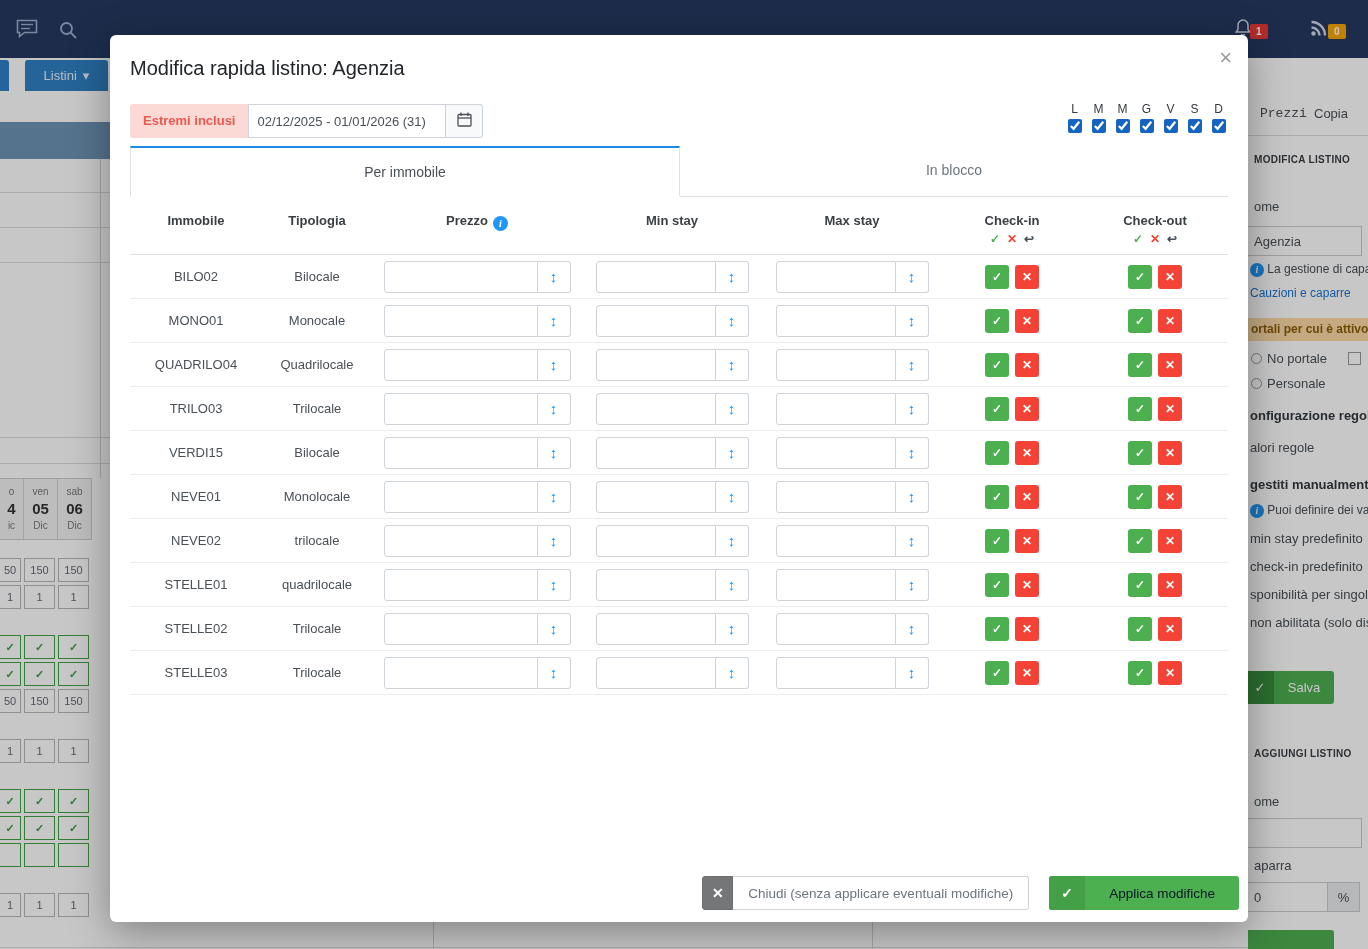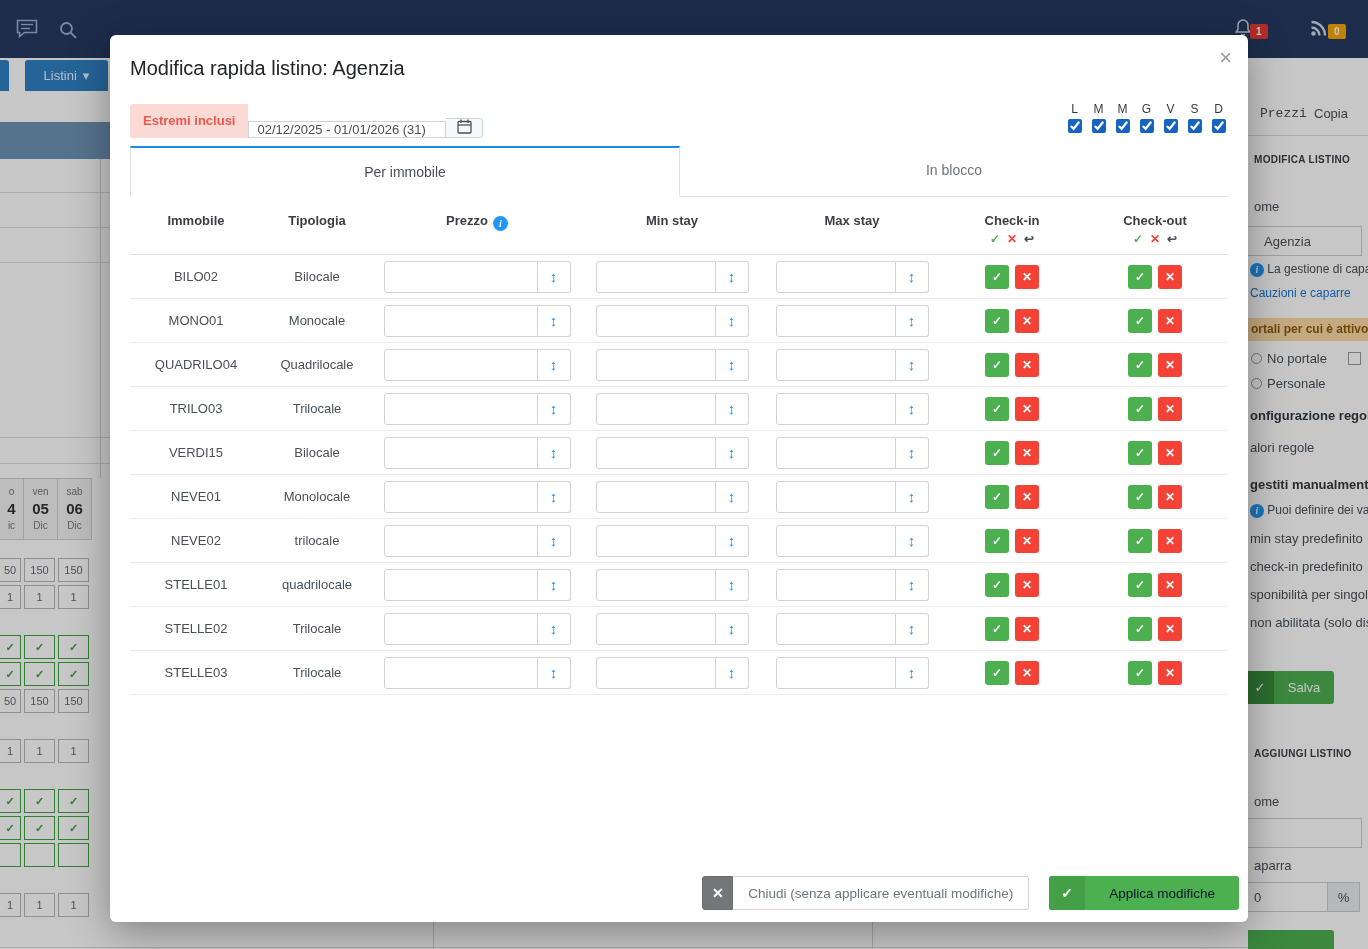--- a/index.html
+++ b/index.html
@@ -42,21 +42,21 @@
   .cal-cell.first{width:21px;border-left:none;}
   .k-check{border-color:#43a047;color:#43a047;font-weight:bold;}
   .k-green{border-color:#43a047;}
 
   
   .sidebar{position:absolute;left:1248px;top:58px;width:120px;height:891px;background:#fff;overflow:hidden;z-index:1;}
   .sb{position:absolute;white-space:nowrap;overflow:hidden;font-size:13px;color:#495057;}
   .sb-bold{font-weight:bold;color:#343a40;}
   .sb-title{font-size:10px;font-weight:bold;color:#3a3f44;letter-spacing:.3px;}
   .sb-input{position:absolute;left:0;width:114px;height:30px;border:1px solid #ccc;border-left:none;
-    font-size:13px;color:#495057;padding:0 16px;font-family:"Liberation Sans",sans-serif;}
+    font-size:13px;color:#495057;padding:0 6px;font-family:"Liberation Sans",sans-serif;}
   .sb-link{color:#1976d2;font-size:12px;}
   .sb-orange{left:0;width:120px;height:23px;line-height:23px;background:#fcd9a6;color:#8a5d0b;
     font-size:12px;font-weight:bold;padding-left:3px;}
   .info-dot{display:inline-block;width:14px;height:14px;border-radius:50%;background:#2196f3;color:#fff;
     font-size:10px;line-height:14px;text-align:center;font-style:italic;font-weight:bold;
     font-family:"Liberation Serif",serif;}
   .radio-dot{position:absolute;width:11px;height:11px;border:1px solid #999;border-radius:50%;background:#fff;}
   .sb-check{position:absolute;width:13px;height:13px;border:1px solid #999;background:#fff;}
   .salva-btn{position:absolute;left:-2px;width:88px;height:33px;display:flex;background:#4caf50;border-radius:3px;border:none;cursor:pointer;}
   .salva-check{width:28px;background:#388e3c;color:#fff;display:flex;align-items:center;justify-content:center;
@@ -72,21 +72,21 @@
   
   .overlay{position:absolute;inset:0;background:rgba(0,0,0,.22);z-index:5;}
 
   
   .modal{position:absolute;left:110px;top:35px;width:1138px;height:887px;background:#fff;border-radius:6px;
     box-shadow:0 10px 40px rgba(0,0,0,.35);z-index:10;}
   .modal-title{padding:22px 20px 0;font-size:20px;font-weight:500;color:#212529;}
   .modal-close{position:absolute;right:16px;top:12px;font-size:22px;color:#999;background:none;border:none;cursor:pointer;line-height:1;}
 
   .controls{position:relative;margin:24px 20px 0;height:34px;}
-  .date-group{display:flex;height:34px;align-items:flex-end;}
+  .date-group{display:flex;height:34px;}
   .date-chip{background:#fbd9d5;color:#e8594f;font-weight:bold;font-size:13px;line-height:34px;
     padding:0 13px;border-radius:3px 0 0 3px;}
   .date-input{width:198px;border:1px solid #ced4da;font-size:13px;color:#495057;padding:0 8px;
     font-family:"Liberation Sans",sans-serif;}
   .cal-btn{width:37px;background:#f8f9fa;border:1px solid #ced4da;border-left:none;border-radius:0 3px 3px 0;
     display:flex;align-items:center;justify-content:center;cursor:pointer;}
   .preset-group{position:absolute;left:651px;top:0;display:flex;height:34px;}
   .preset-label{border:1px solid #ced4da;background:#fff;padding:0 14px;line-height:32px;font-size:13px;
     color:#495057;border-radius:3px 0 0 3px;}
   .preset-select{width:192px;height:34px;border:1px solid #ced4da;border-left:none;font-size:13px;color:#212529;

